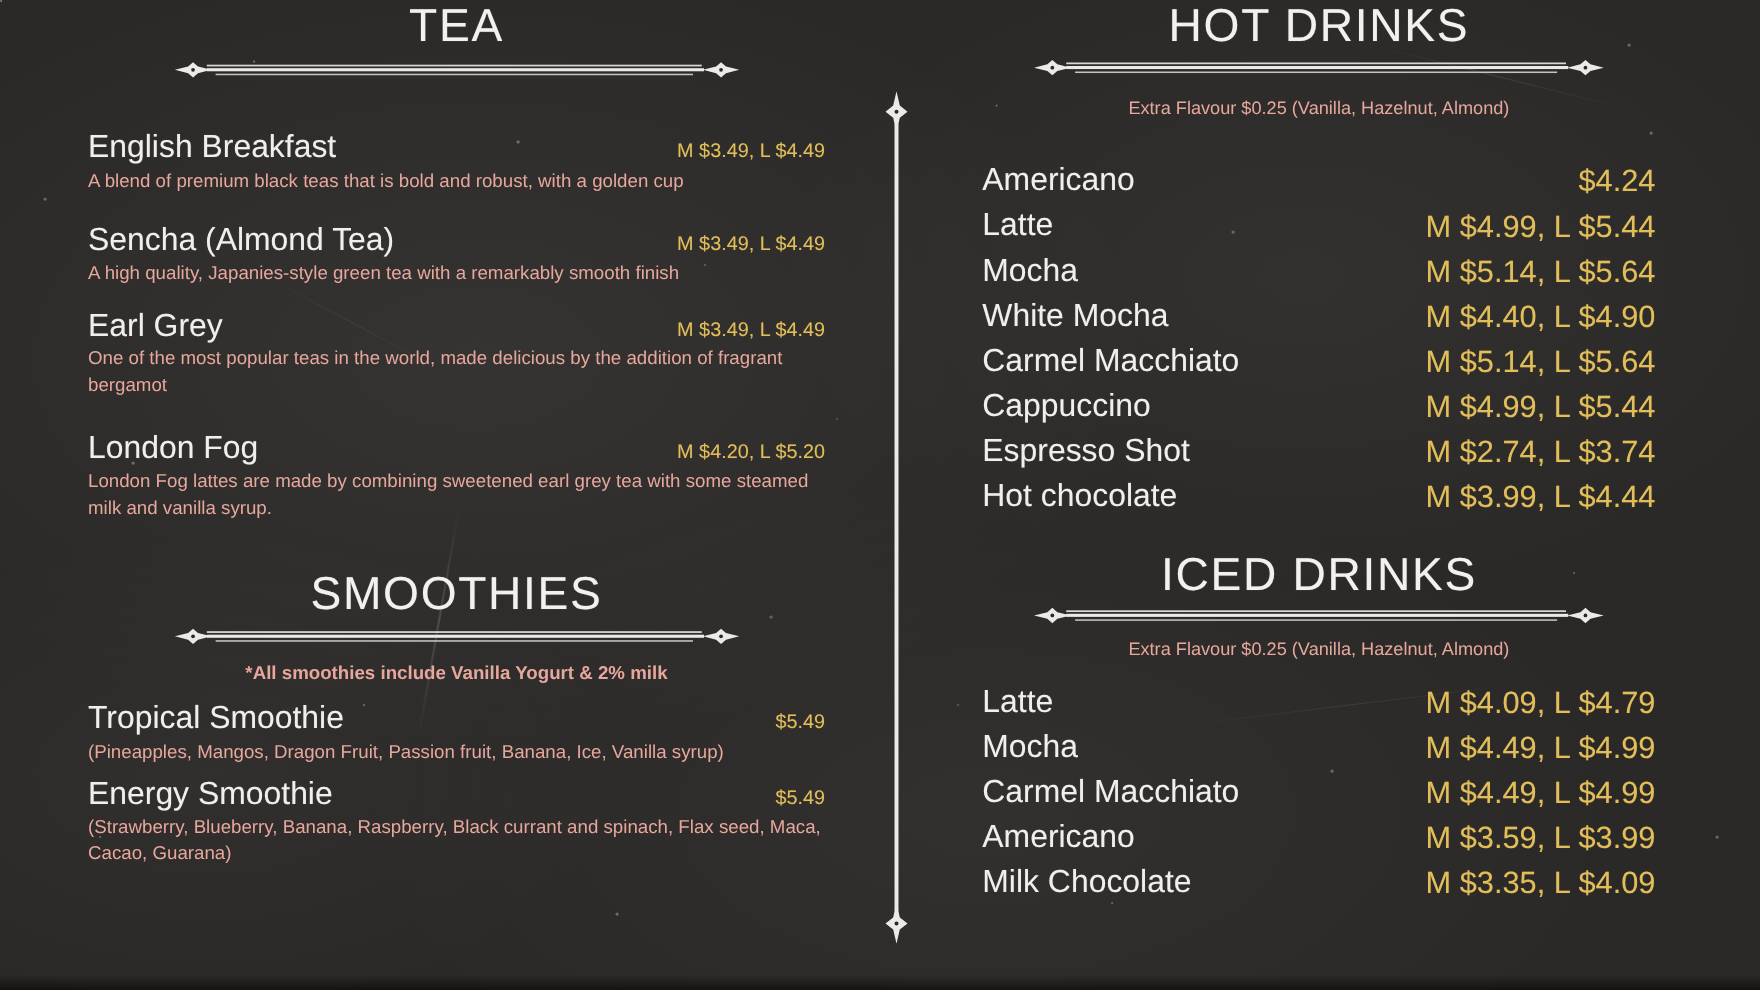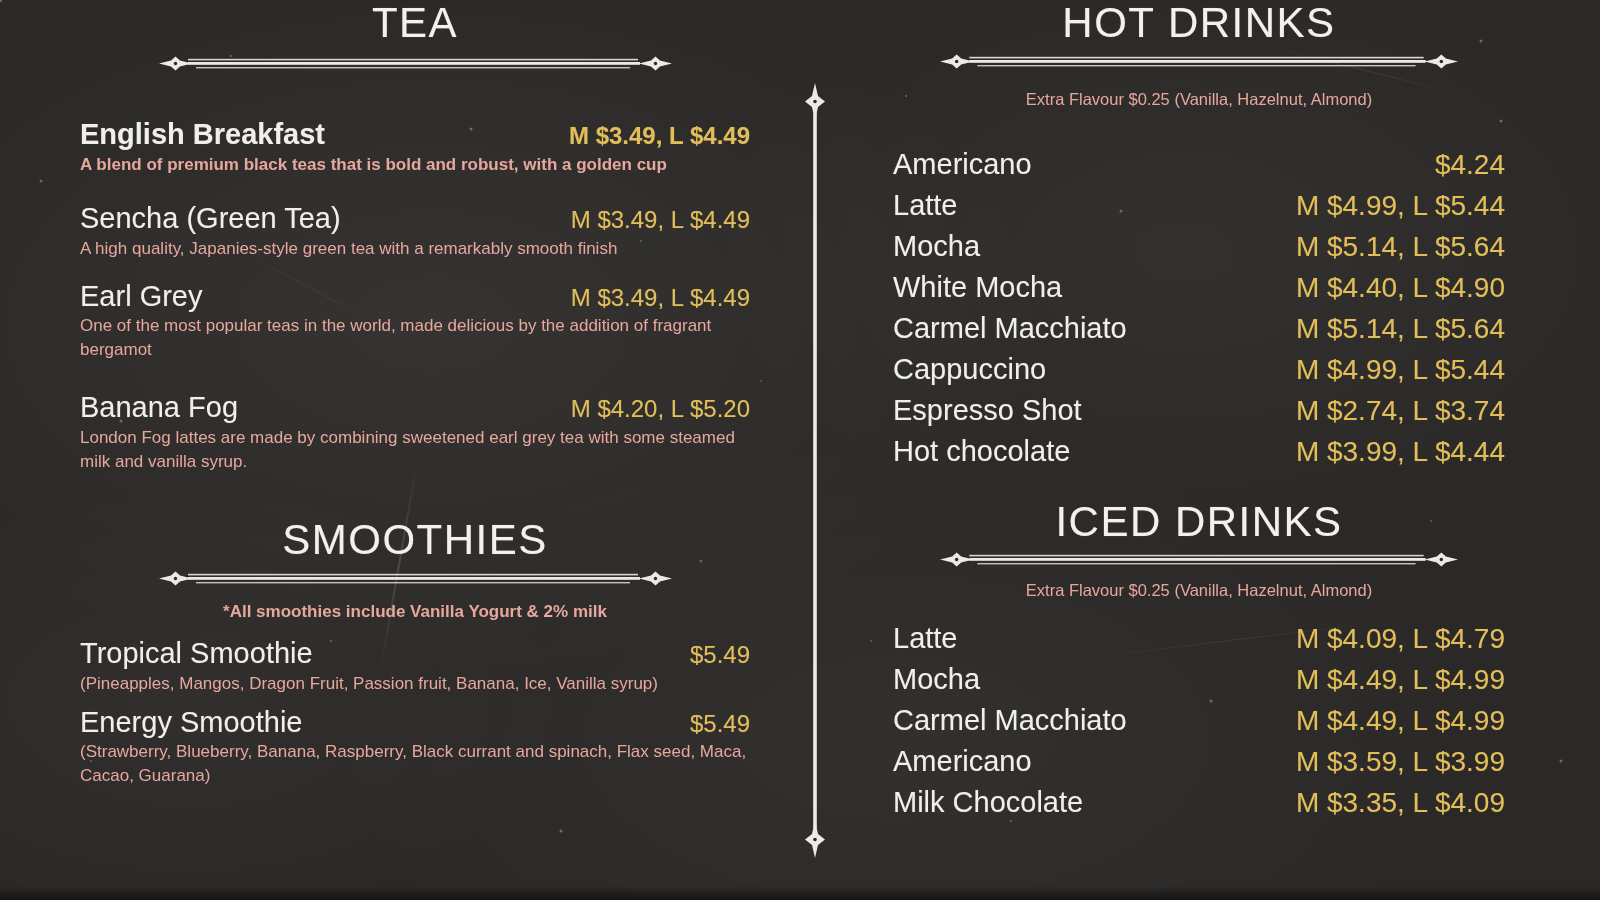--- a/index.html
+++ b/index.html
@@ -34,25 +34,25 @@
   .note{
     text-align:center;color:#e7a79d;font-size:16.5px;line-height:1.3;
   }
   .note-smoothies{font-size:17px;color:#e7a79d;text-align:center;line-height:1.3;margin-top:15px;font-weight:bold;}
 
   .menu-item .row{
     display:flex;justify-content:space-between;align-items:baseline;
     line-height:1.2;
   }
   .name{color:#f1efeb;font-size:29px;text-shadow:0 0 1px rgba(255,255,255,0.25);}
-  .price{color:#e2be5a;font-size:24px;white-space:nowrap;text-shadow:0 0 1px rgba(226,190,90,0.3);}
+  .price{color:#e2be5a;font-size:18px;white-space:nowrap;text-shadow:0 0 1px rgba(226,190,90,0.3);}
   .desc{color:#e7a79d;font-size:17px;line-height:1.38;margin-top:1px;max-width:700px;}
 
   
-  .mi-1{margin-top:46px;font-weight:bold;}
+  .mi-1{margin-top:46px;}
   .mi-2{margin-top:25px;}
   .mi-3{margin-top:18px;}
   .mi-4{margin-top:29px;}
   .smoothies-title{margin-top:44px;}
   .col-left .hdiv.d2{margin-top:8px;}
   .mi-5{margin-top:13px;}
   .mi-6{margin-top:9px;}
 
   
   .col-right .note{margin-top:20px;}
@@ -112,37 +112,37 @@
     <div class="menu-item mi-1">
       <div class="row">
         <span class="name">English Breakfast</span>
         <span class="price">M $3.49, L $4.49</span>
       </div>
       <div class="desc">A blend of premium black teas that is bold and robust, with a golden cup</div>
     </div>
 
     <div class="menu-item mi-2">
       <div class="row">
-        <span class="name">Sencha (Green Tea)</span>
+        <span class="name">Sencha (Almond Tea)</span>
         <span class="price">M $3.49, L $4.49</span>
       </div>
       <div class="desc">A high quality, Japanies-style green tea with a remarkably smooth finish</div>
     </div>
 
     <div class="menu-item mi-3">
       <div class="row">
         <span class="name">Earl Grey</span>
         <span class="price">M $3.49, L $4.49</span>
       </div>
       <div class="desc">One of the most popular teas in the world, made delicious by the addition of fragrant bergamot</div>
     </div>
 
     <div class="menu-item mi-4">
       <div class="row">
-        <span class="name">Banana Fog</span>
+        <span class="name">London Fog</span>
         <span class="price">M $4.20, L $5.20</span>
       </div>
       <div class="desc">London Fog lattes are made by combining sweetened earl grey tea with some steamed milk and vanilla syrup.</div>
     </div>
 
     <div class="sec-title smoothies-title">SMOOTHIES</div>
     <svg class="hdiv d2" viewBox="0 0 515 15" preserveAspectRatio="none">
       <path d="M1 7.5 L13 4.5 L17.5 0.5 L22 4.5 L34 7.5 L22 10.5 L17.5 14.5 L13 10.5 Z" fill="#eceae6"></path>
       <circle cx="17.5" cy="7.5" r="1.7" fill="#2b2927"></circle>
       <path d="M514 7.5 L502 4.5 L497.5 0.5 L493 4.5 L481 7.5 L493 10.5 L497.5 14.5 L502 10.5 Z" fill="#eceae6"></path>

